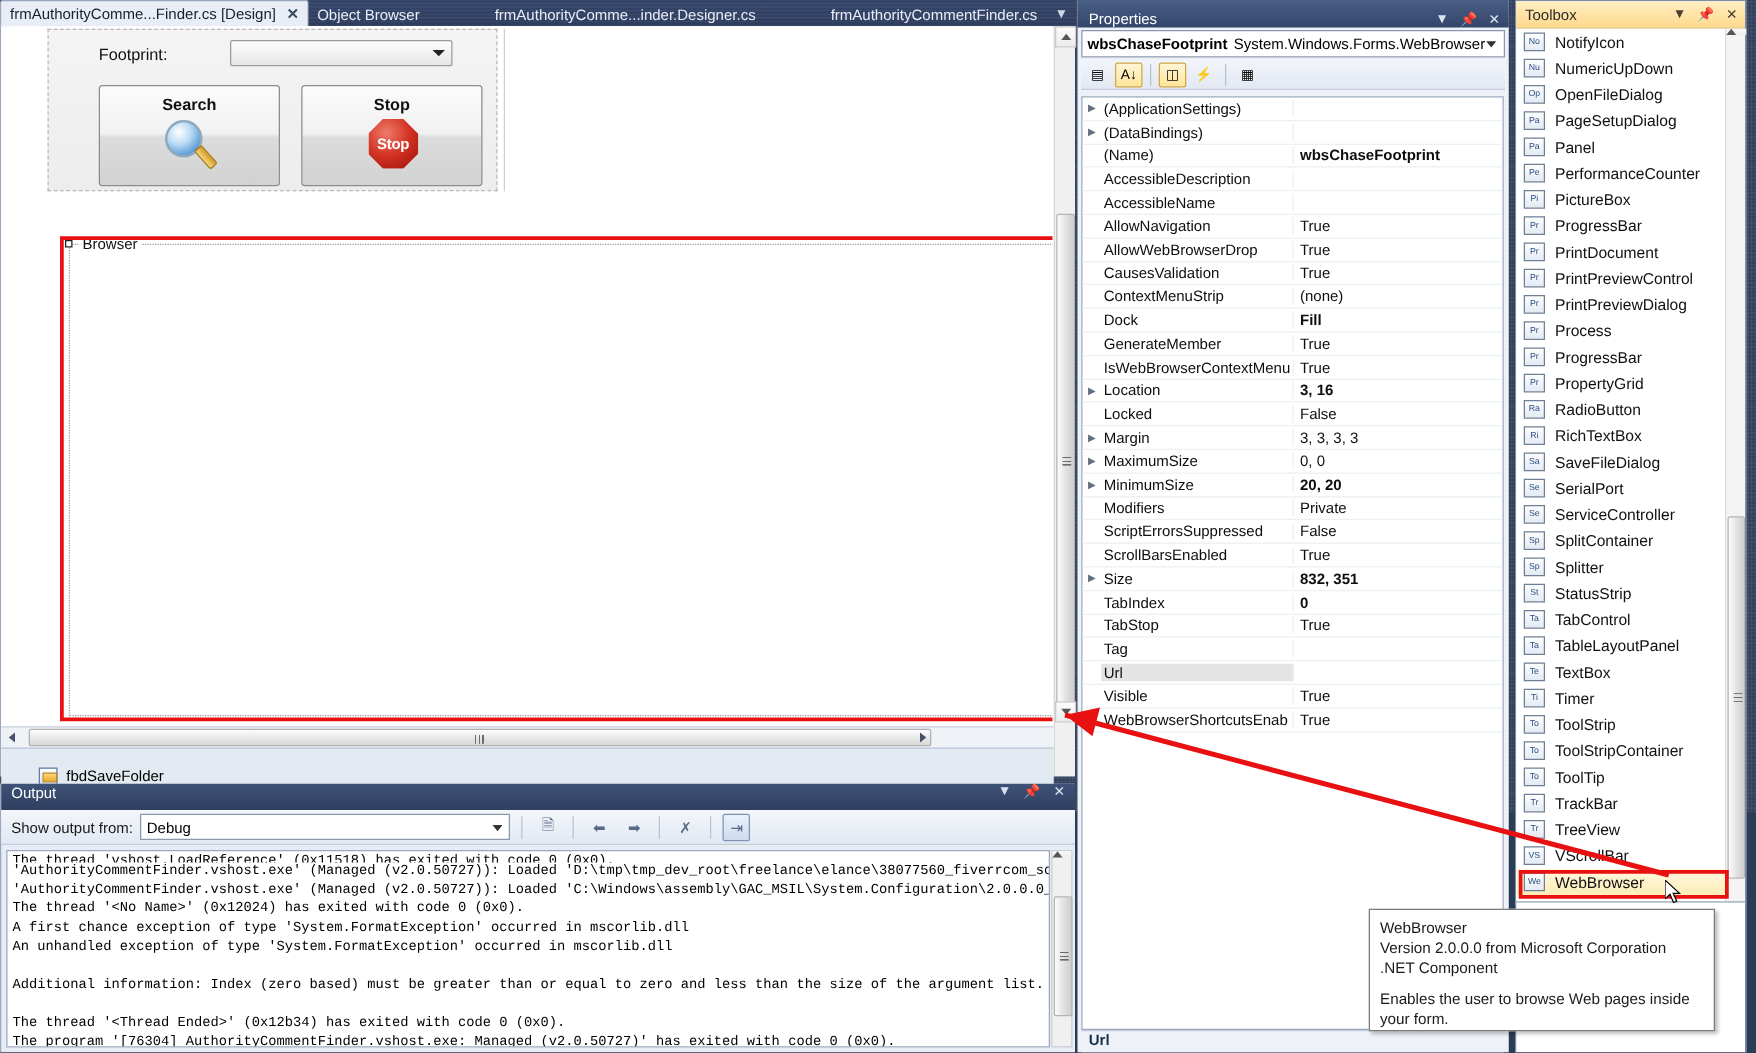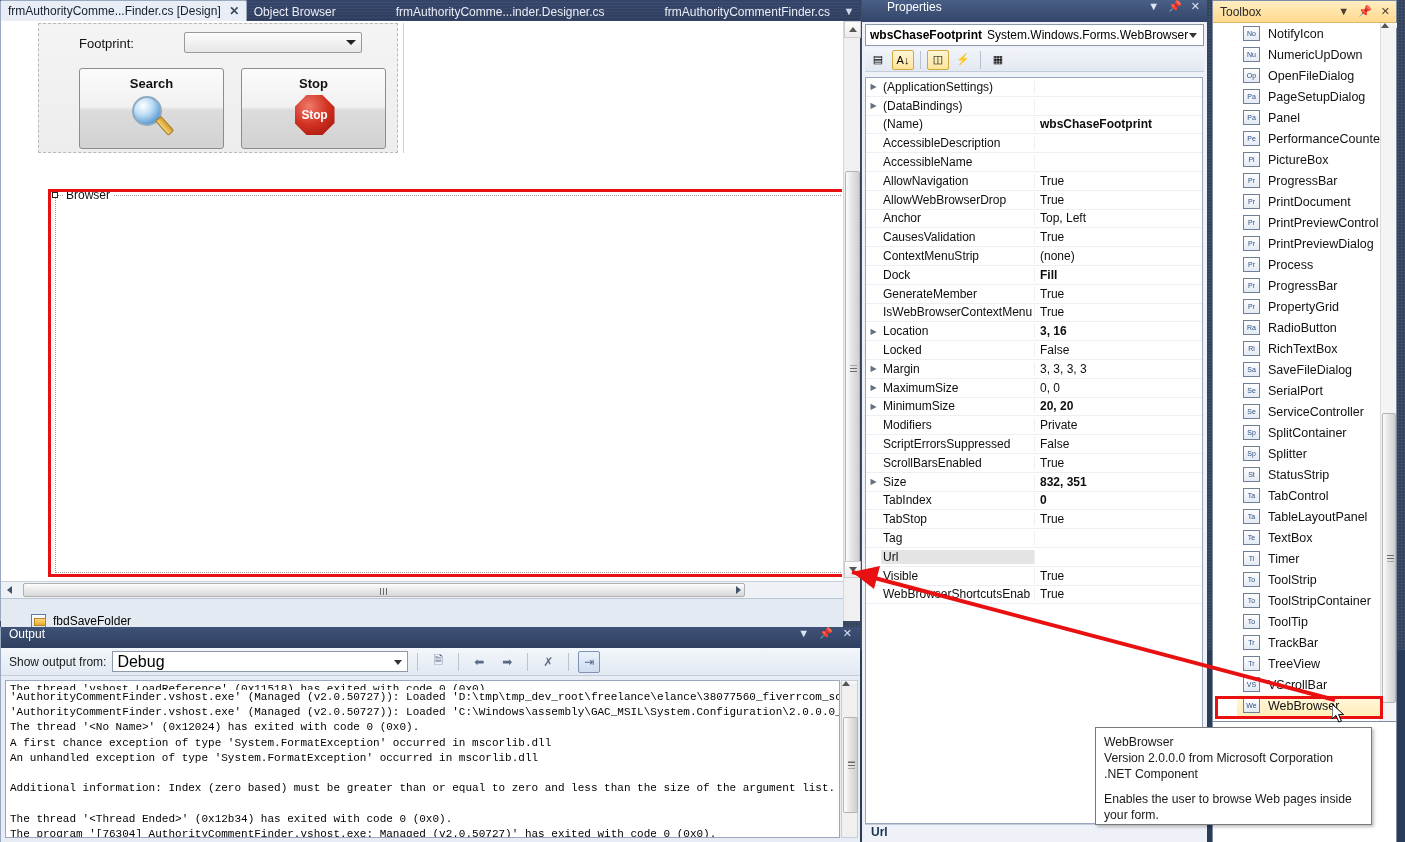--- a/index.html
+++ b/index.html
@@ -207,21 +207,21 @@
     color: #ffffff; display: flex; align-items: flex-start; padding-left: 8px; font-size: 12px;
   }
   #output-title .tbtns { margin-left:auto; display:flex; gap:10px; padding-right: 8px; color:#d9e2f0; font-size:11px; }
   #output-toolbar {
     height: 28px; background: linear-gradient(#f3f6fa,#e2e9f3);
     border-bottom: 1px solid #c3ccda; display: flex; align-items: center; padding-left: 8px; gap: 6px;
   }
   #output-toolbar .lbl { font-size: 12px; color: #1a1a1a; }
   #out-combo {
     position: relative; width: 296px; height: 21px; background: #fff;
-    border: 1px solid #8d99ab; display: flex; align-items: center; padding-left: 4px; font-size: 16px;
+    border: 1px solid #8d99ab; display: flex; align-items: center; padding-left: 4px; font-size: 12px;
   }
   #out-combo .arrow { position:absolute; right:5px; top:8px; width:0;height:0;
     border-left:4px solid transparent;border-right:4px solid transparent;border-top:5px solid #333; }
   .ot-sep { width: 1px; height: 18px; background: #b9c2d0; margin: 0 3px; }
   .ot-ico {
     width: 22px; height: 22px; display:flex; align-items:center; justify-content:center;
     font-size: 12px; color: #5a6a86;
   }
   .ot-ico.boxed { border: 1px solid #7d93b8; background: linear-gradient(#eaf1fb,#cddcf0); border-radius: 2px; }
   #output-text {
@@ -235,21 +235,21 @@
     background: #f0f0f0; border:1px solid #c8cdd6;
   }
 
   
   #props-pane {
     position: absolute; left: 862px; top: 0; width: 345px; height: 842px;
     background: #eef2f8;
   }
   #props-title {
     height: 22px; background: linear-gradient(#4a5f86,#33456a);
-    color: #fff; display: flex; align-items: flex-start; padding-left: 25px; font-size: 12px;
+    color: #fff; display: flex; align-items: flex-end; padding-left: 9px; font-size: 12px;
   }
   #props-title .tbtns { margin-left:auto; display:flex; gap:9px; padding-right:7px; font-size:11px; color:#dce4f2; }
   #props-objsel {
     margin: 2px 3px 0 3px; height: 22px; background: #fff; border: 1px solid #8d99ab;
     display: flex; align-items: center; padding-left: 4px; font-size: 12px; position: relative;
   }
   #props-objsel .nm { font-weight: bold; color: #000; }
   #props-objsel .ty { margin-left: 5px; color: #000; }
   #props-objsel .arrow { position:absolute; right:6px; top:8px; width:0;height:0;
     border-left:4px solid transparent;border-right:4px solid transparent;border-top:5px solid #333; }
@@ -285,21 +285,21 @@
     background: #ffffff; border: 1px solid #7e8ca6;
   }
   #toolbox-title {
     height: 22px; background: linear-gradient(#ffeec2,#ffd98d);
     color: #2b2b2b; display: flex; align-items: center; padding-left: 7px; font-size: 12px;
     border-bottom: 1px solid #d9b96a;
   }
   #toolbox-title .tbtns { margin-left:auto; display:flex; gap:9px; padding-right:6px; font-size:11px; color:#4d4030; }
   #toolbox-list {
     position: absolute; left: 0; top: 22px; right: 16px; bottom: 0;
-    overflow: hidden; background: #fff; margin-left: 24px;
+    overflow: hidden; background: #fff;
   }
   .tbitem { display: flex; align-items: center; height: 21px; padding-left: 6px; gap: 8px; font-size: 12.5px; color: #111; }
   .tbitem.sel { background: linear-gradient(#fff8e0,#ffedb8); }
   .tbicon {
     width: 17px; height: 15px; flex: 0 0 17px; position: relative;
     border: 1px solid #6f7f95; background: linear-gradient(#fdfdfd,#e4ebf4);
     font-size: 7px; color: #2c4f86; display:flex; align-items:center; justify-content:center; overflow:hidden;
   }
   #tb-highlight {
     position: absolute; left: 2px; top: 695px; width: 168px; height: 23px;
@@ -515,25 +515,20 @@
           <div class="pname">AllowNavigation</div>
           <div class="pval">True</div>
         </div>
         <div class="prow">
           <div class="exp"></div>
           <div class="pname">AllowWebBrowserDrop</div>
           <div class="pval">True</div>
         </div>
         <div class="prow">
           <div class="exp"></div>
-          <div class="pname">Anchor</div>
-          <div class="pval">Top, Left</div>
-        </div>
-        <div class="prow">
-          <div class="exp"></div>
           <div class="pname">CausesValidation</div>
           <div class="pval">True</div>
         </div>
         <div class="prow">
           <div class="exp"></div>
           <div class="pname">ContextMenuStrip</div>
           <div class="pval">(none)</div>
         </div>
         <div class="prow">
           <div class="exp"></div>

